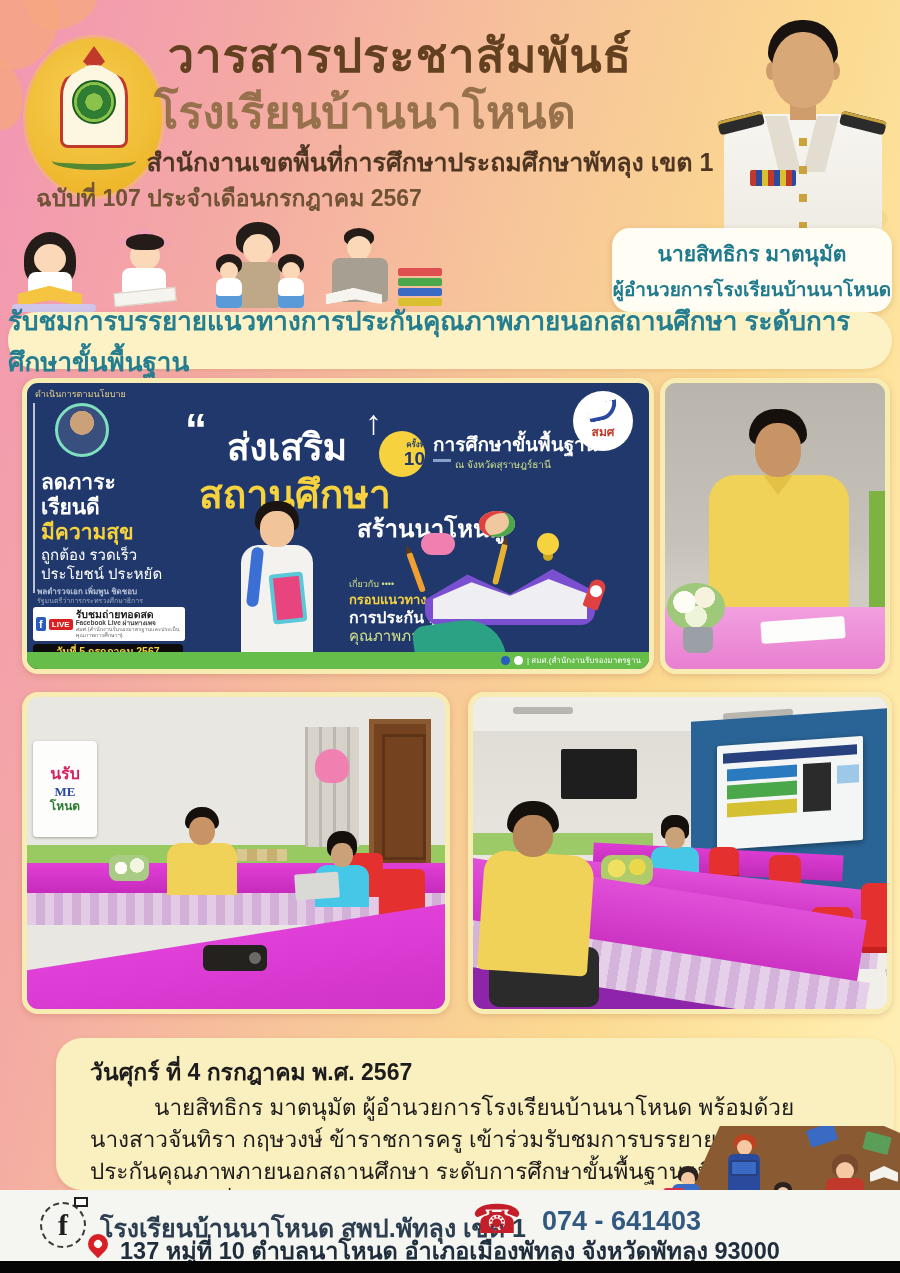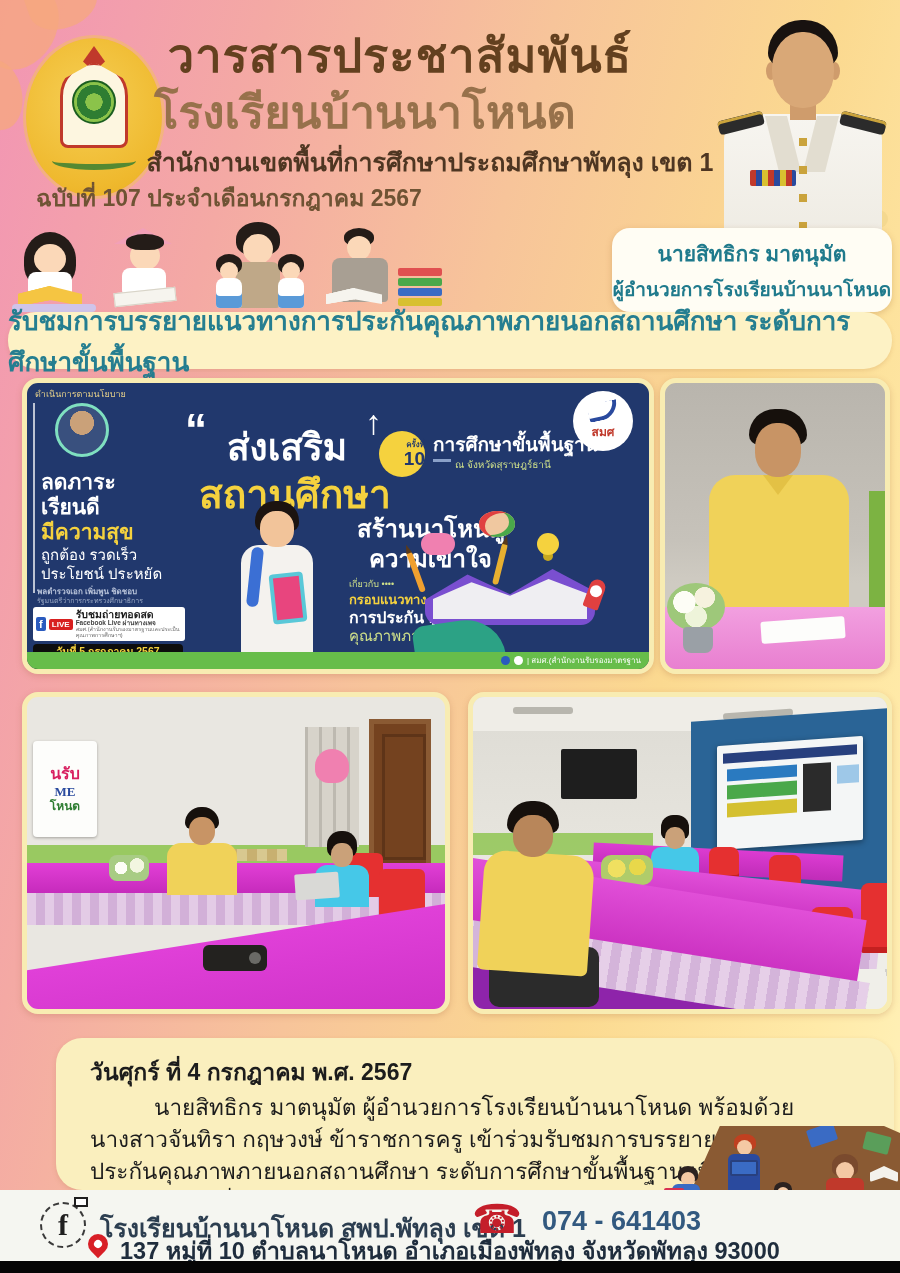--- a/index.html
+++ b/index.html
@@ -372,21 +372,20 @@
   <div class="po-arrow">↑</div>
   <div class="po-h2">สถานศึกษา</div>
   <div class="po-badge">
     <span class="a">ครั้งที่</span>
     <span class="b">10</span>
   </div>
   <div class="po-prog">การศึกษาขั้นพื้นฐาน</div>
   <div class="po-dash"></div>
   <div class="po-venue">ณ จังหวัดสุราษฎร์ธานี</div>
   <div class="po-sub1">สร้านนาโหนดู้</div>
-  <div class="po-sub2">ความเข้าใจ</div>
   <div class="po-about">เกี่ยวกับ ••••</div>
   <div class="po-f1">กรอบแนวทาง</div>
   <div class="po-f2">การประกัน</div>
   <div class="po-f3">คุณภาพภายนอก</div>
   <div class="po-q2">”</div>
   <div class="po-smst">
     <div class="swoosh"></div>
     <div class="t">สมศ</div>
   </div>
 

